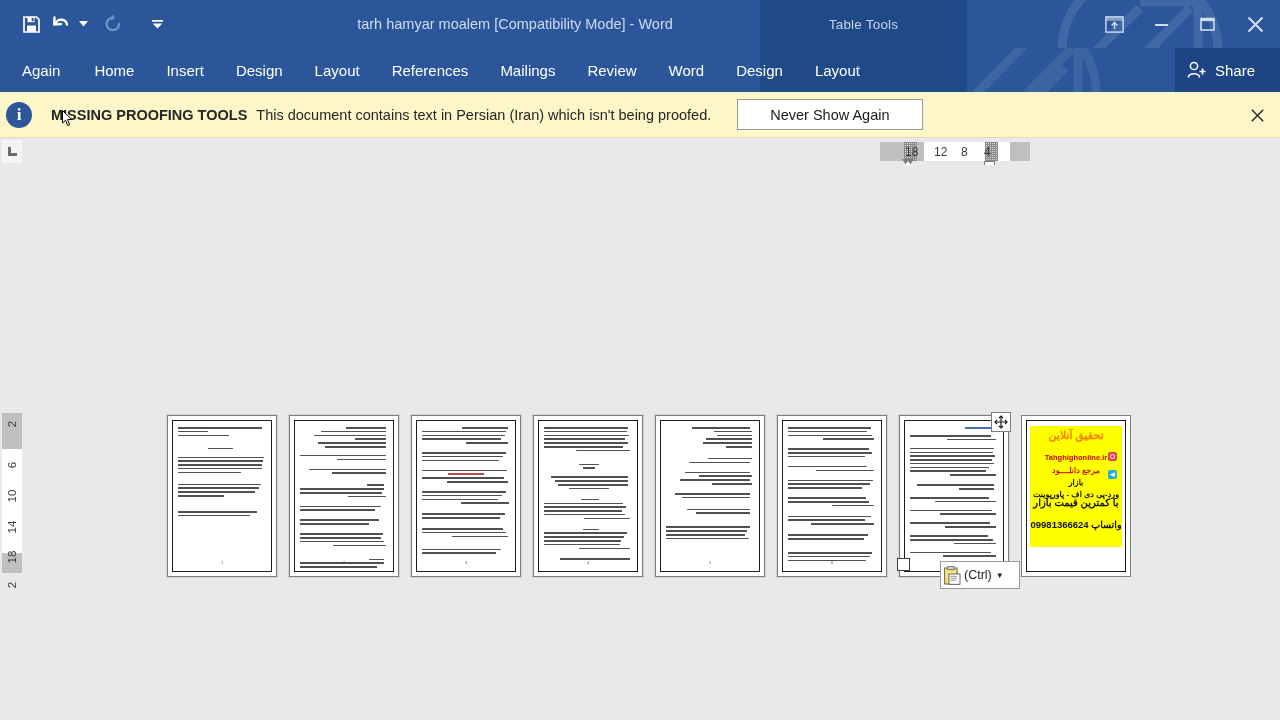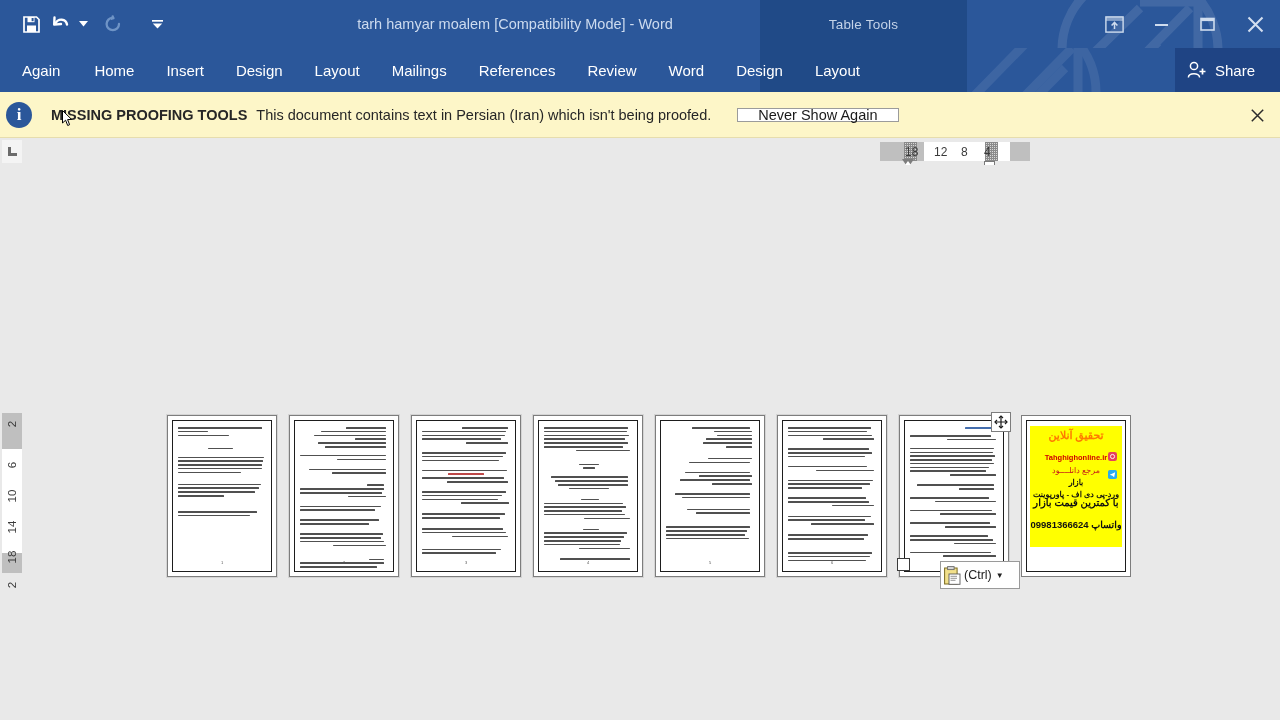--- a/index.html
+++ b/index.html
@@ -89,21 +89,21 @@
   }
   .msg-info{
     width:26px; height:26px; border-radius:50%; background:#2b579a;
     margin-left:6px; display:flex; align-items:center; justify-content:center;
     color:#fff; font-size:17px; font-family:"Liberation Serif", serif; font-weight:bold;
     flex:0 0 auto;
   }
   .msg-strong{ margin-left:19px; font-size:14.5px; font-weight:bold; color:#262626; }
   .msg-text{ margin-left:9px; font-size:14.5px; color:#262626; }
   .msg-btn{
-    margin-left:26px; height:14px; padding:0 20px; background:#ffffff;
+    margin-left:26px; height:31px; padding:0 32px; background:#ffffff;
     border:1px solid #9b9b9b; font-size:14.5px; color:#1a1a1a;
     display:flex; align-items:center;
   }
   .msg-close{
     position:absolute; right:8px; top:0; height:46px; width:30px;
     display:flex; align-items:center; justify-content:center;
     color:#2b2b2b; font-size:17px;
   }
 
   
@@ -198,21 +198,21 @@
   .adpage{ width:110px; height:162px; background:#ffffff; border:1px solid #7d7d7d; position:relative; }
   .ad-inner{ position:absolute; left:4px; top:4px; right:4px; bottom:4px; border:1px solid #1d1d1d; }
   .ad-yellow{
     position:absolute; left:3px; top:5px; right:3px; height:121px; background:#ffff00;
     overflow:hidden;
   }
   .ad-l{ position:absolute; left:0; right:0; text-align:center; white-space:nowrap; }
   .ad-title{ top:3px; font-size:11px; font-weight:bold; color:#ff7a00;
              font-family:"Liberation Serif", serif; letter-spacing:1px; }
   .ad-url{ top:27px; font-size:7.5px; font-weight:bold; color:#d00000; }
-  .ad-r1{ top:40px; font-size:8px; font-weight:normal; color:#c61a1a; }
+  .ad-r1{ top:40px; font-size:8px; font-weight:bold; color:#c61a1a; }
   .ad-r2{ top:52px; font-size:8px; font-weight:bold; color:#111; }
   .ad-r3{ top:64px; font-size:8px; font-weight:bold; color:#111; }
   .ad-r4{ top:71px; font-size:10px; font-weight:bold; color:#111; }
   .ad-r5{ top:93px; font-size:9.5px; font-weight:bold; color:#111; }
   .ad-icons{ position:absolute; right:2px; top:22px; width:12px; }
   .ad-ic{ width:9px; height:9px; margin-bottom:1px; }
 
   
   .movehandle{
     position:absolute; left:991px; top:412px; width:20px; height:20px;
@@ -336,22 +336,22 @@
       </g>
     </svg>
     <div class="ts-ctx-bg"></div>
 
     <div class="tabs">
       <div class="tab file">Again</div>
       <div class="tab">Home</div>
       <div class="tab">Insert</div>
       <div class="tab">Design</div>
       <div class="tab">Layout</div>
+      <div class="tab">References</div>
       <div class="tab">Mailings</div>
-      <div class="tab">References</div>
       <div class="tab">Review</div>
       <div class="tab">Word</div>
       <div class="tab">Design</div>
       <div class="tab">Layout</div>
     </div>
 
 
     <div class="share">
       <svg width="20" height="18" viewBox="0 0 20 18">
         <circle cx="7" cy="5" r="3.6" fill="none" stroke="currentColor" stroke-width="1.5"></circle>

